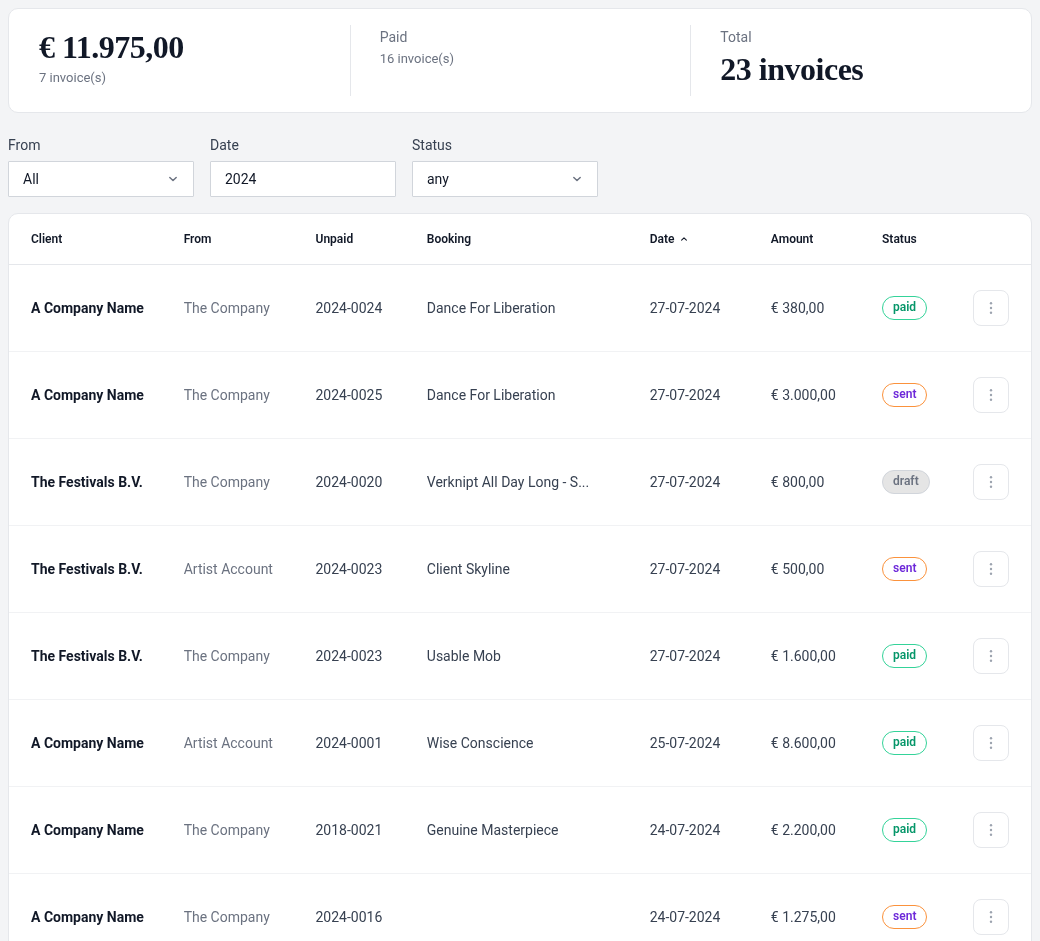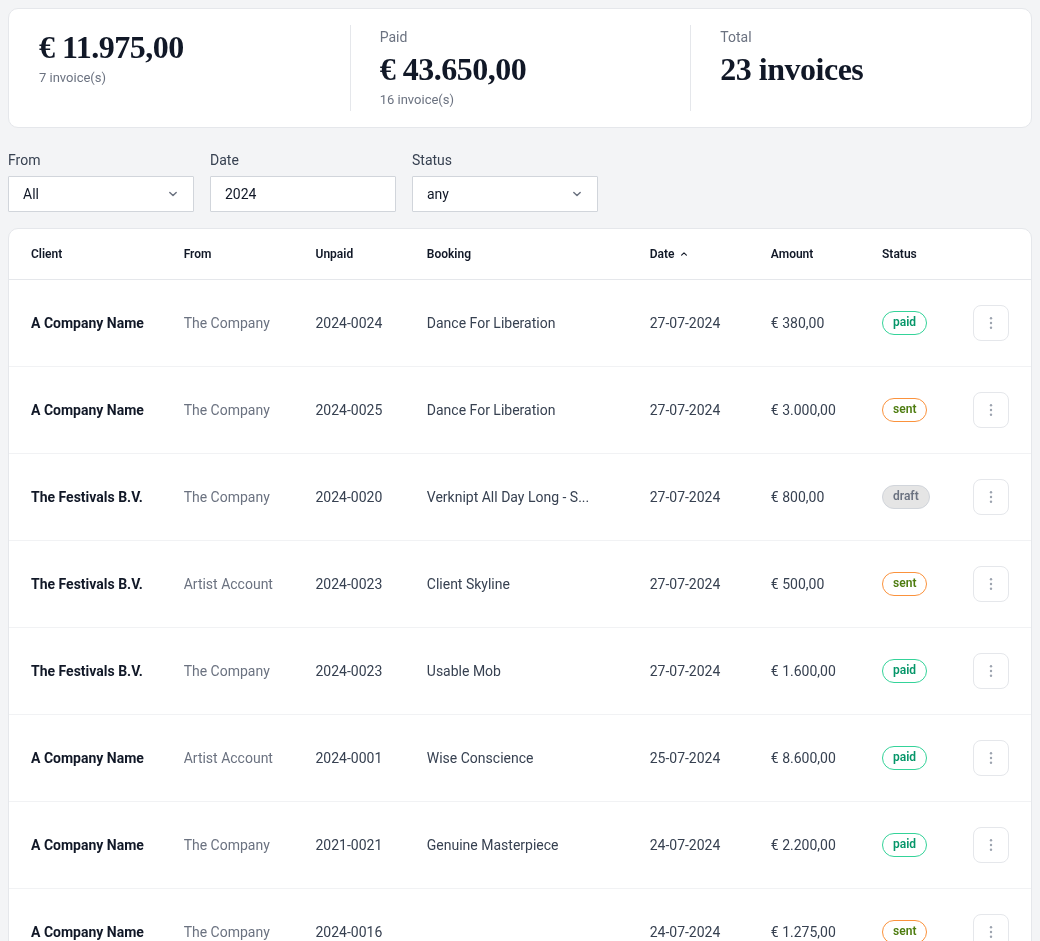--- a/index.html
+++ b/index.html
@@ -116,21 +116,21 @@
     .badge {
       display: inline-block;
       font-size: 12px;
       font-weight: 600;
       padding: 3px 10px;
       border-radius: 999px;
       border: 1px solid;
       line-height: 1.3;
     }
     .badge.paid { color: #059669; border-color: #34d399; background: #fff; }
-    .badge.sent { color: #4d7c0f; border-color: #fb923c; background: #fff; text-align: center; }
+    .badge.sent { color: #6d28d9; border-color: #fb923c; background: #fff; text-align: center; }
     .badge.draft { color: #6b7280; border-color: #d1d5db; background: #e5e5e5; }
     .action-btn {
       width: 36px;
       height: 36px;
       border: 1px solid #e5e7eb;
       border-radius: 8px;
       background: #fff;
       display: inline-flex;
       align-items: center;
       justify-content: center;
@@ -150,21 +150,20 @@
 </head>
 <body>
 
 <div class="summary-card">
   <div class="summary-cell">
     <div class="summary-value">€ 11.975,00</div>
     <div class="summary-sub">7 invoice(s)</div>
   </div>
   <div class="summary-cell">
     <div class="summary-label">Paid</div>
-    <div class="summary-value">€ 43.650,00</div>
     <div class="summary-sub">16 invoice(s)</div>
   </div>
   <div class="summary-cell">
     <div class="summary-label">Total</div>
     <div class="summary-value">23 invoices</div>
   </div>
 </div>
 
 <div class="filters">
   <div class="filter-group">
@@ -325,21 +324,21 @@
                   <circle cx="10" cy="4" r="1.5"></circle>
                   <circle cx="10" cy="10" r="1.5"></circle>
                   <circle cx="10" cy="16" r="1.5"></circle>
                 </svg>
               </span>
             </button></td>
         </tr>
         <tr>
           <td class="client-cell">A Company Name</td>
           <td class="from-cell">The Company</td>
-          <td>2021-0021</td>
+          <td>2018-0021</td>
           <td class="booking-cell">Genuine Masterpiece</td>
           <td>24-07-2024</td>
           <td>€ 2.200,00</td>
           <td><span class="badge paid">paid</span></td>
           <td><button class="action-btn">
               <span>
                 <svg width="16" height="16" viewBox="0 0 20 20" fill="currentColor">
                   <circle cx="10" cy="4" r="1.5"></circle>
                   <circle cx="10" cy="10" r="1.5"></circle>
                   <circle cx="10" cy="16" r="1.5"></circle>

